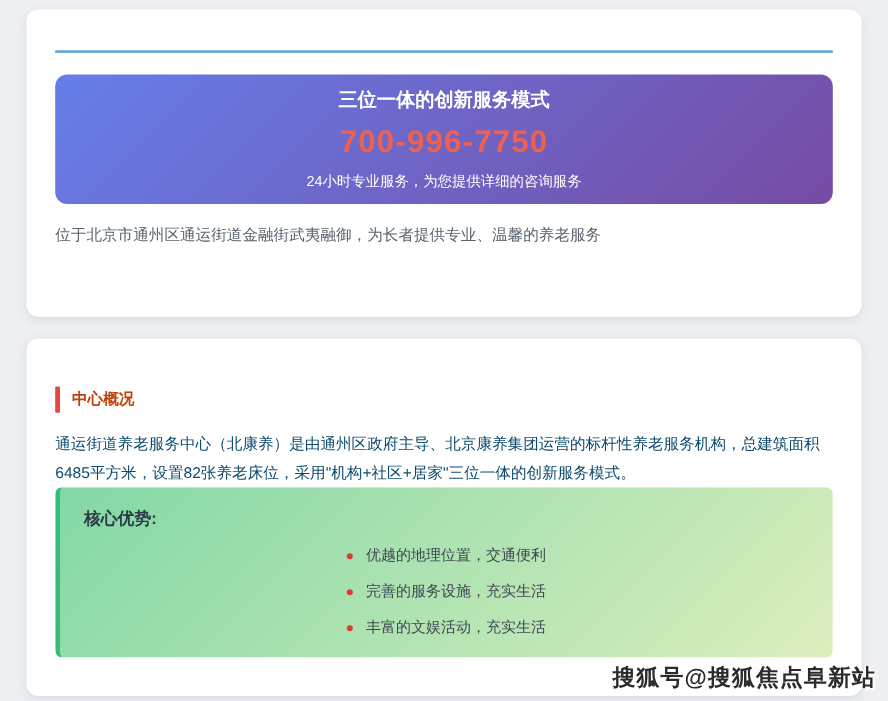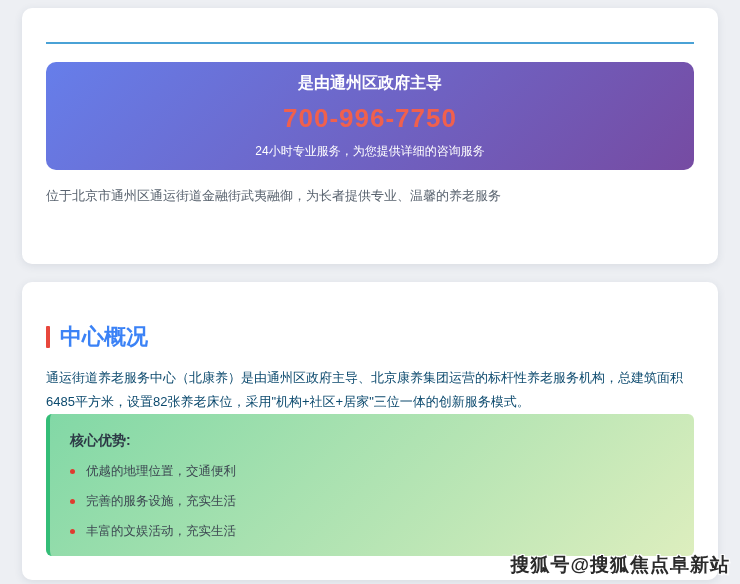--- a/index.html
+++ b/index.html
@@ -67,22 +67,22 @@
     margin-top: 18px;
   }
   .red-bar {
     width: 4px;
     height: 22px;
     background: #e8473c;
     margin-right: 10px;
     border-radius: 1px;
   }
   .section-heading-text {
-    color: #3b82f6;
-    font-size: 22px;
+    color: #c2410c;
+    font-size: 13px;
     font-weight: bold;
   }
   .overview-paragraph {
     margin-top: 14px;
     font-size: 13px;
     line-height: 1.85;
     color: #0c4a6e;
   }
   .advantages-box {
     margin-top: 0;
@@ -97,20 +97,21 @@
     font-weight: bold;
     color: #2d3a46;
   }
   .advantages-list { list-style: none; margin-top: 6px; }
   .advantage-item {
     display: flex;
     align-items: center;
     margin-top: 13px;
     font-size: 12.5px;
     color: #3d4852;
+    justify-content: center;
   }
   .bullet-dot {
     display: inline-block;
     width: 5px;
     height: 5px;
     border-radius: 50%;
     background: #e03a2f;
     margin-right: 11px;
     flex: 0 0 auto;
   }
@@ -131,21 +132,21 @@
   }
 </style>
 </head>
 <body>
 
 <div class="page">
 
   <div class="card card-1">
     <div class="title-divider"></div>
     <div class="hotline-banner">
-      <div class="hotline-heading">是由通州区政府主导</div>
+      <div class="hotline-heading">三位一体的创新服务模式</div>
       <div class="hotline-phone">700-996-7750</div>
       <div class="hotline-sub">24小时专业服务，为您提供详细的咨询服务</div>
     </div>
     <p class="location-text">位于北京市通州区通运街道金融街武夷融御，为长者提供专业、温馨的养老服务</p>
   </div>
 
   <div class="card card-2">
     <div class="section-heading">
       <span class="red-bar"></span>
       <span class="section-heading-text">中心概况</span>

